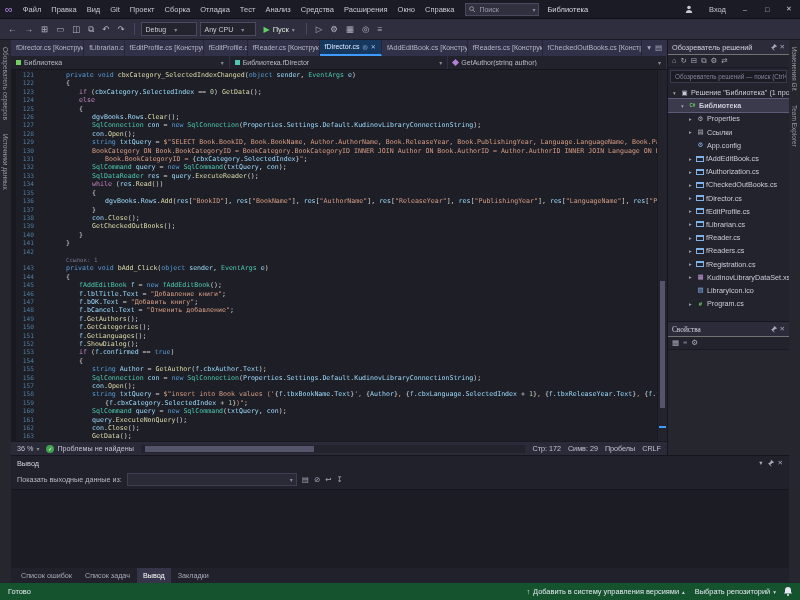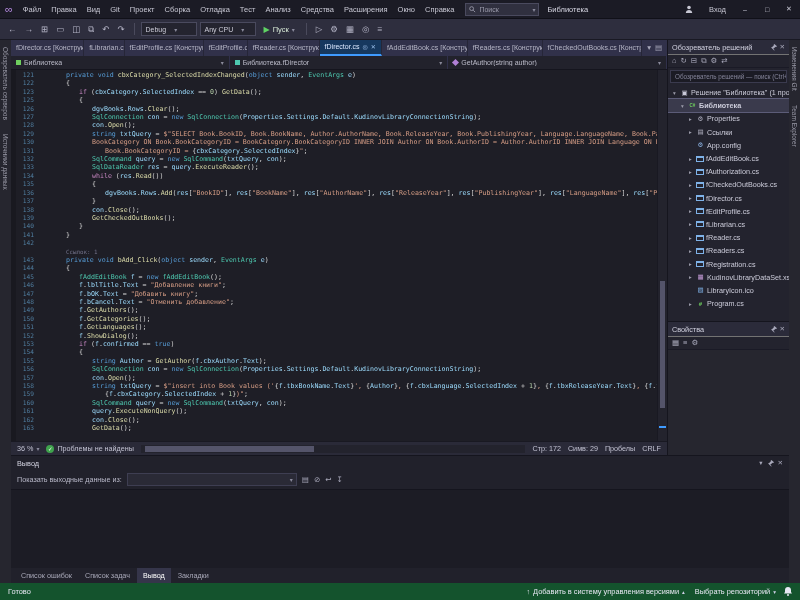--- a/index.html
+++ b/index.html
@@ -95,21 +95,21 @@
   .fic{width:9px;height:8px;flex:none;display:inline-flex;align-items:center;justify-content:center;font-size:6.5px;}
   .fic-solution::before{content:"▣";color:#c8c8d8;}
   .fic-project::before{content:"C#";color:#6fcf5f;font-size:4.5px;font-weight:bold;}
   .fic-properties::before{content:"⚙";color:#b0b0c0;}
   .fic-references::before{content:"▤";color:#b0b0c0;}
   .fic-config::before{content:"⚙";color:#8fb7e8;}
   .fic-form{width:8px;height:6px;border:1px solid #7fb2e8;border-top-width:2px;}
   .fic-cs::before{content:"#";color:#6fcf5f;font-weight:bold;font-size:6px;}
   .fic-xsd::before{content:"▦";color:#c39ad6;}
   .fic-image::before{content:"▨";color:#7fb2e8;}
-  .props{height:134px;display:flex;flex-direction:column;border-top:1px solid #15151e;flex:none;}
+  .props{height:134px;display:flex;flex-direction:column;border-top:1px solid #15151e;flex:none;font-family:Liberation Serif, serif;}
   .props-body{flex:1;background:#26262f;}
 
   
   .output{height:128px;background:#21212b;border-top:1px solid #15151e;display:flex;flex-direction:column;flex:none;}
   .out-header{height:14px;display:flex;align-items:center;padding:0 6px;font-size:7.3px;color:#d2d2e0;gap:4px;flex:none;}
   .out-controls{height:19px;display:flex;align-items:center;gap:5px;padding:0 6px;font-size:7.2px;color:#b8b8c8;flex:none;}
   .out-select{width:170px;height:13px;background:#2a2a36;border:1px solid #3e3e52;display:flex;align-items:center;justify-content:flex-end;padding:0 3px;}
   .out-icons{display:flex;gap:5px;align-items:center;}
   .out-body{flex:1;background:#1c1c25;border-top:1px solid #15151e;}
   .bottom-tabs{height:15px;display:flex;gap:1px;padding-left:4px;background:#21212b;align-items:center;font-size:7.2px;color:#a8a8b8;flex:none;}
@@ -256,20 +256,21 @@
                   <span class="bc-caret">▾</span>
                 </div>
               </div>
           </div>
           <div class="editor-wrap">
             <div class="glyph-margin"></div>
             <div id="code-lines" class="code-area">
                 <div class="cl"><span class="ln">121</span><span class="ind" style="width: 26px;"></span><span class="c-kw">private</span><span class="c-pl"> </span><span class="c-kw">void</span><span class="c-pl"> </span><span class="c-me">cbxCategory_SelectedIndexChanged</span><span class="c-pl">(</span><span class="c-kw">object</span><span class="c-pl"> </span><span class="c-id">sender</span><span class="c-pl">, </span><span class="c-ty">EventArgs</span><span class="c-pl"> </span><span class="c-id">e</span><span class="c-pl">)</span></div>
                 <div class="cl"><span class="ln">122</span><span class="ind" style="width: 26px;"></span><span class="c-pl">{</span></div>
                 <div class="cl"><span class="ln">123</span><span class="ind" style="width: 39px;"></span><span class="c-ct">if</span><span class="c-pl"> (</span><span class="c-id">cbxCategory</span><span class="c-pl">.</span><span class="c-id">SelectedIndex</span><span class="c-pl"> == </span><span class="c-nu">0</span><span class="c-pl">) </span><span class="c-me">GetData</span><span class="c-pl">();</span></div>
+                <div class="cl"><span class="ln">124</span><span class="ind" style="width: 39px;"></span><span class="c-ct">else</span></div>
                 <div class="cl"><span class="ln">125</span><span class="ind" style="width: 39px;"></span><span class="c-pl">{</span></div>
                 <div class="cl"><span class="ln">126</span><span class="ind" style="width: 52px;"></span><span class="c-id">dgvBooks</span><span class="c-pl">.</span><span class="c-id">Rows</span><span class="c-pl">.</span><span class="c-me">Clear</span><span class="c-pl">();</span></div>
                 <div class="cl"><span class="ln">127</span><span class="ind" style="width: 52px;"></span><span class="c-ty">SqlConnection</span><span class="c-pl"> </span><span class="c-id">con</span><span class="c-pl"> = </span><span class="c-kw">new</span><span class="c-pl"> </span><span class="c-ty">SqlConnection</span><span class="c-pl">(</span><span class="c-id">Properties</span><span class="c-pl">.</span><span class="c-id">Settings</span><span class="c-pl">.</span><span class="c-id">Default</span><span class="c-pl">.</span><span class="c-id">KudinovLibraryConnectionString</span><span class="c-pl">);</span></div>
                 <div class="cl"><span class="ln">128</span><span class="ind" style="width: 52px;"></span><span class="c-id">con</span><span class="c-pl">.</span><span class="c-me">Open</span><span class="c-pl">();</span></div>
                 <div class="cl"><span class="ln">129</span><span class="ind" style="width: 52px;"></span><span class="c-kw">string</span><span class="c-pl"> </span><span class="c-id">txtQuery</span><span class="c-pl"> = </span><span class="c-st">$"SELECT Book.BookID, Book.BookName, Author.AuthorName, Book.ReleaseYear, Book.PublishingYear, Language.LanguageName, Book.PageCount, BookCategory.BookCategoryName FROM Book INNER JOIN</span></div>
                 <div class="cl"><span class="ln">130</span><span class="ind" style="width: 52px;"></span><span class="c-st">BookCategory ON Book.BookCategoryID = BookCategory.BookCategoryID INNER JOIN Author ON Book.AuthorID = Author.AuthorID INNER JOIN Language ON Book.LanguageID = Language.LanguageID where</span></div>
                 <div class="cl"><span class="ln">131</span><span class="ind" style="width: 65px;"></span><span class="c-st">Book.BookCategoryID = </span><span class="c-pl">{</span><span class="c-id">cbxCategory</span><span class="c-pl">.</span><span class="c-id">SelectedIndex</span><span class="c-pl">}</span><span class="c-st">"</span><span class="c-pl">;</span></div>
                 <div class="cl"><span class="ln">132</span><span class="ind" style="width: 52px;"></span><span class="c-ty">SqlCommand</span><span class="c-pl"> </span><span class="c-id">query</span><span class="c-pl"> = </span><span class="c-kw">new</span><span class="c-pl"> </span><span class="c-ty">SqlCommand</span><span class="c-pl">(</span><span class="c-id">txtQuery</span><span class="c-pl">, </span><span class="c-id">con</span><span class="c-pl">);</span></div>
                 <div class="cl"><span class="ln">133</span><span class="ind" style="width: 52px;"></span><span class="c-ty">SqlDataReader</span><span class="c-pl"> </span><span class="c-id">res</span><span class="c-pl"> = </span><span class="c-id">query</span><span class="c-pl">.</span><span class="c-me">ExecuteReader</span><span class="c-pl">();</span></div>
                 <div class="cl"><span class="ln">134</span><span class="ind" style="width: 52px;"></span><span class="c-ct">while</span><span class="c-pl"> (</span><span class="c-id">res</span><span class="c-pl">.</span><span class="c-me">Read</span><span class="c-pl">())</span></div>

